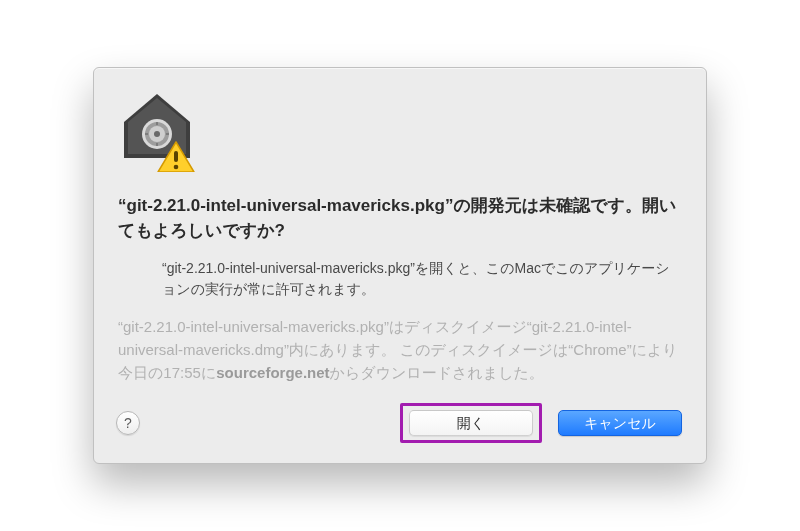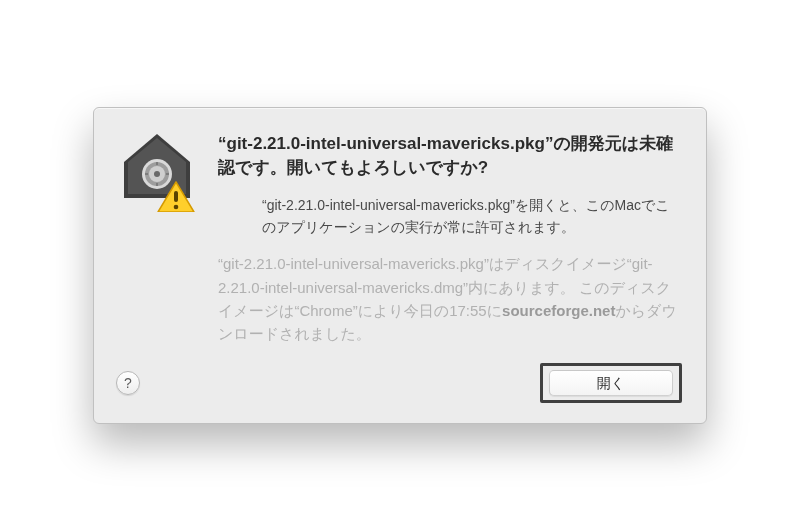--- a/index.html
+++ b/index.html
@@ -18,20 +18,21 @@
     border-radius: 6px;
     box-shadow: 0 20px 40px rgba(0,0,0,0.28), 0 1px 0 rgba(255,255,255,0.6) inset;
     padding: 24px 24px 20px 24px;
     display: flex;
     flex-direction: column;
     position: relative;
   }
   .top {
     display: flex;
     gap: 22px;
+    flex-direction: column;
   }
   .icon-wrap {
     width: 78px;
     flex: 0 0 78px;
     display: flex;
     align-items: flex-start;
     justify-content: center;
   }
   .content {
     flex: 1 1 auto;
@@ -77,21 +78,21 @@
     justify-content: center;
     font-size: 14px;
     color: #5a5a5a;
     cursor: pointer;
     box-shadow: 0 1px 1px rgba(0,0,0,0.1);
     margin-left: -2px;
   }
   .spacer { flex: 1 1 auto; }
   .btn-row { display: flex; gap: 16px; align-items: center; }
   .highlight-box {
-    border: 3px solid #404040;
+    border: 3px solid #a21caf;
     padding: 4px 6px;
     border-radius: 2px;
   }
   button.btn {
     min-width: 124px;
     height: 26px;
     font-size: 14px;
     border-radius: 5px;
     border: 1px solid rgba(0,0,0,0.18);
     cursor: pointer;
@@ -150,15 +151,16 @@
 
   <div class="footer">
     <div class="help">
       <span>?</span>
     </div>
     <div class="spacer"></div>
     <div class="btn-row">
       <div class="highlight-box">
         <button class="btn white">開く</button>
       </div>
+      <button class="btn blue">キャンセル</button>
     </div>
   </div>
 </div>
 
 </body></html>

